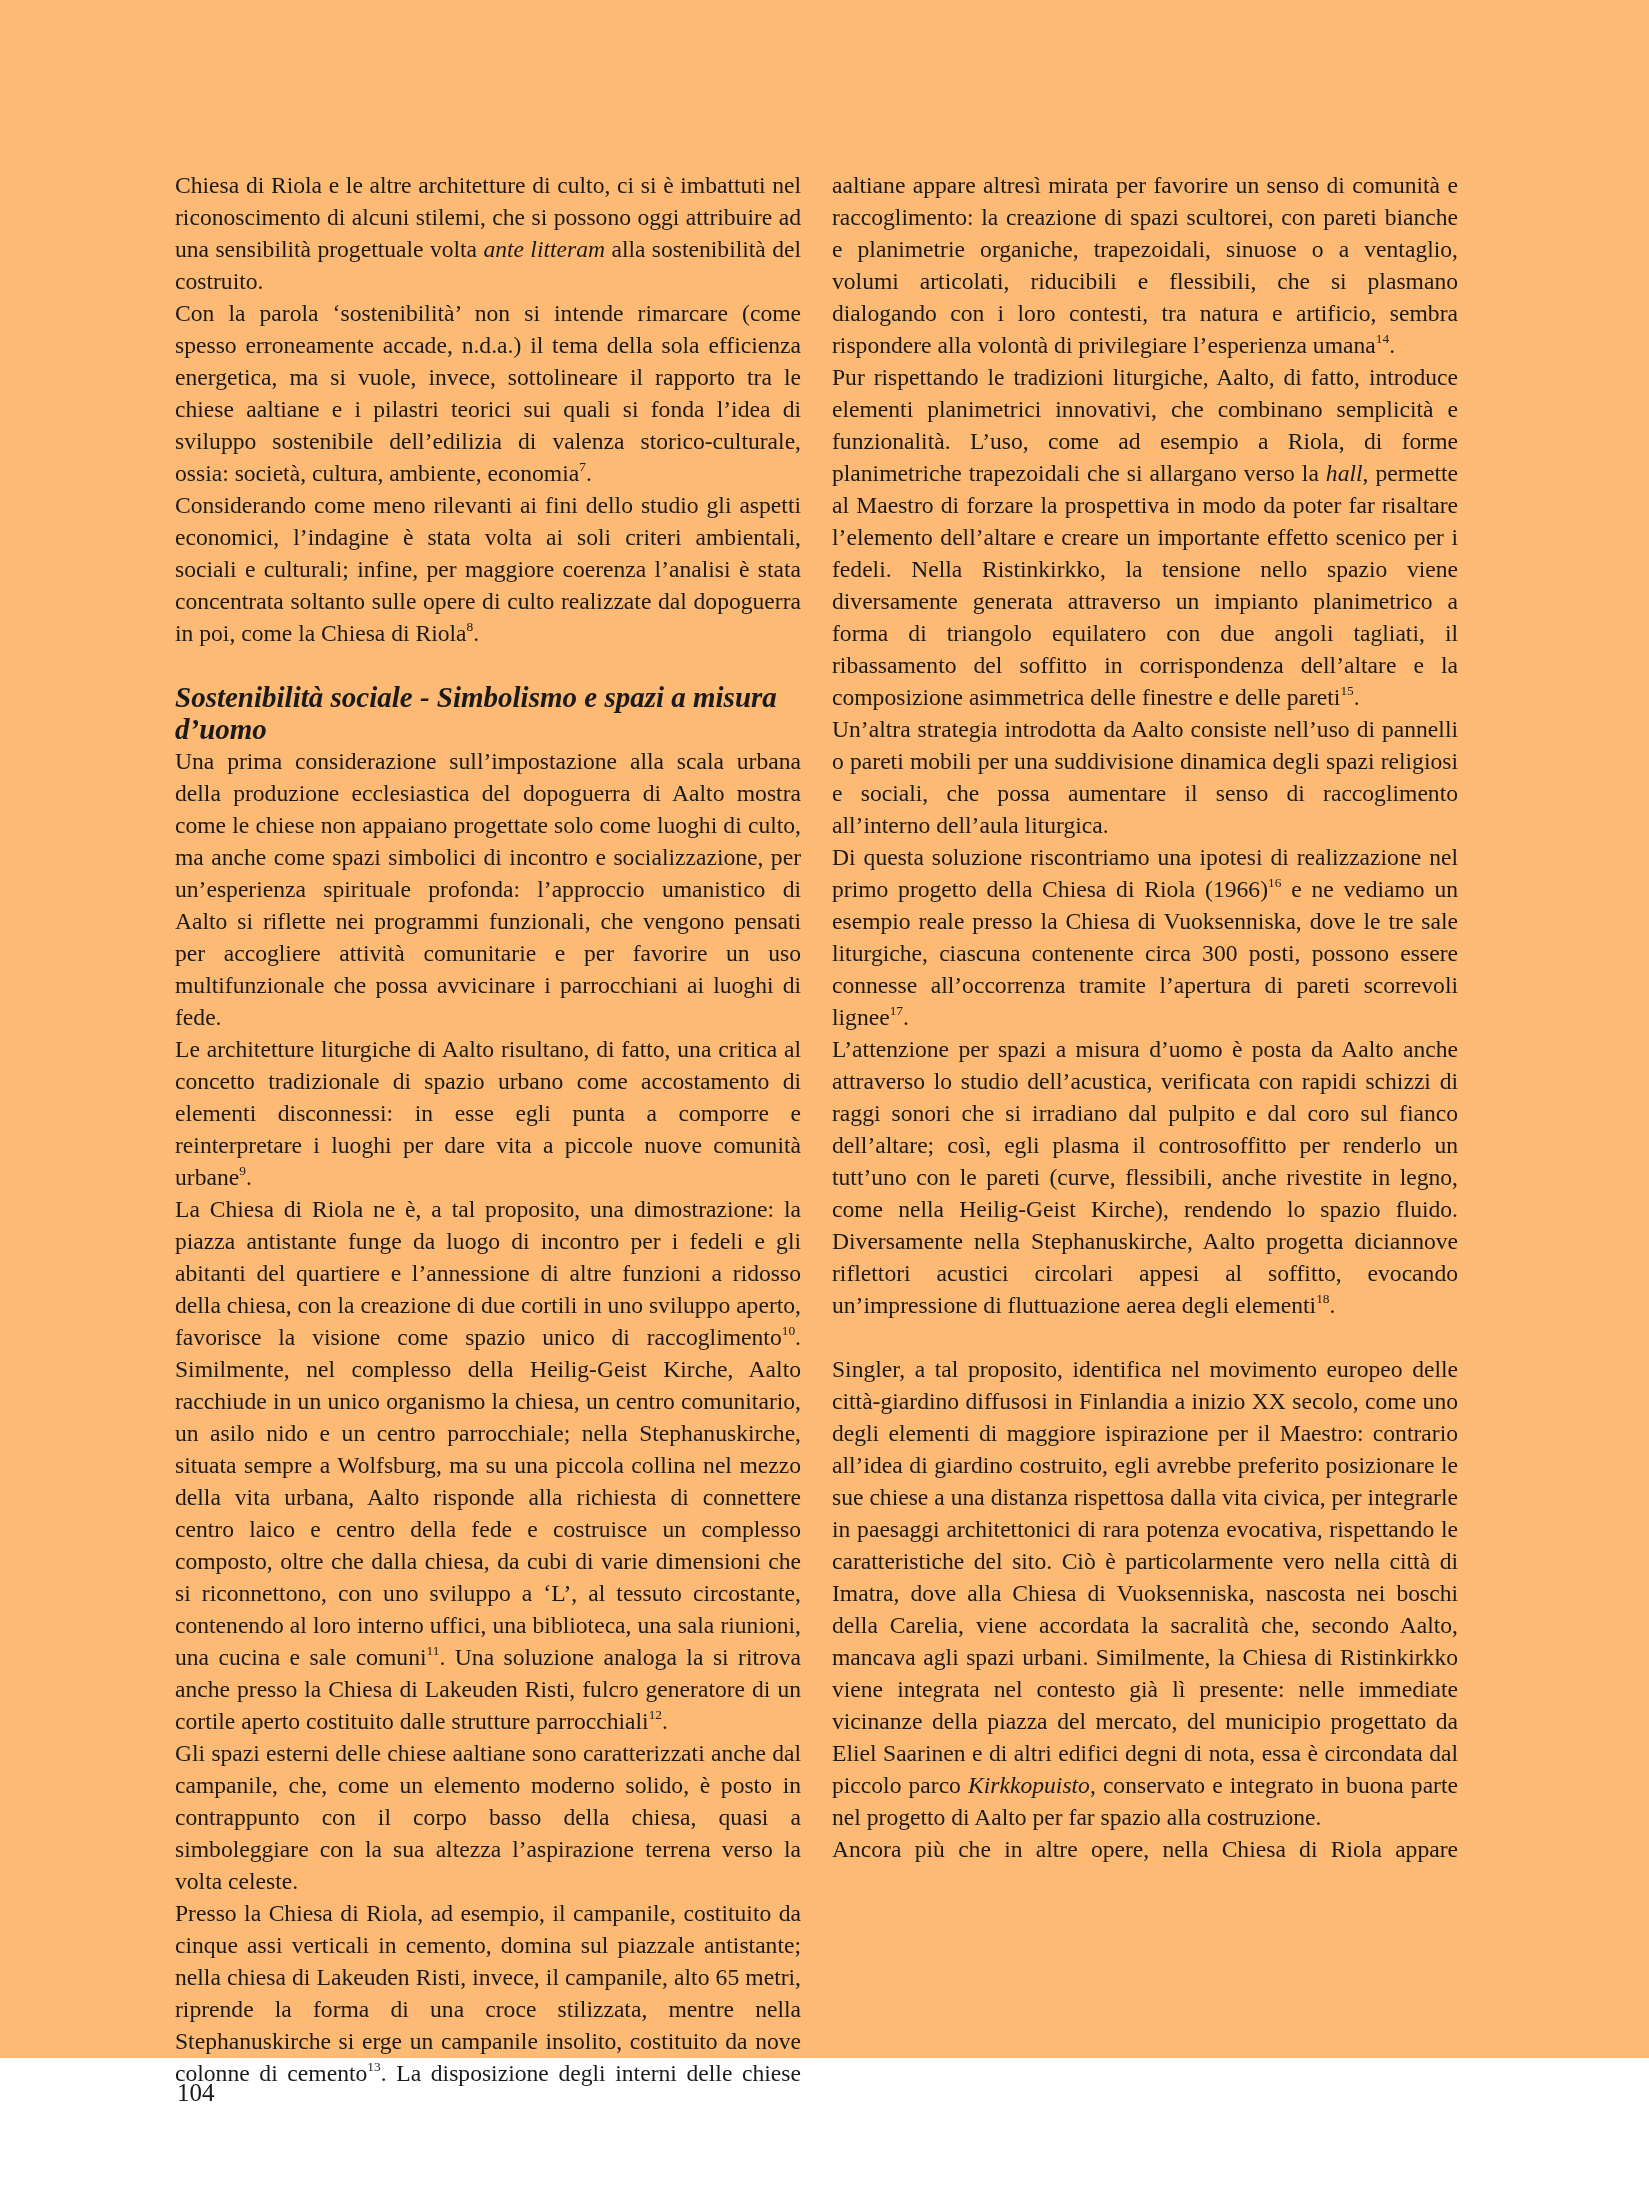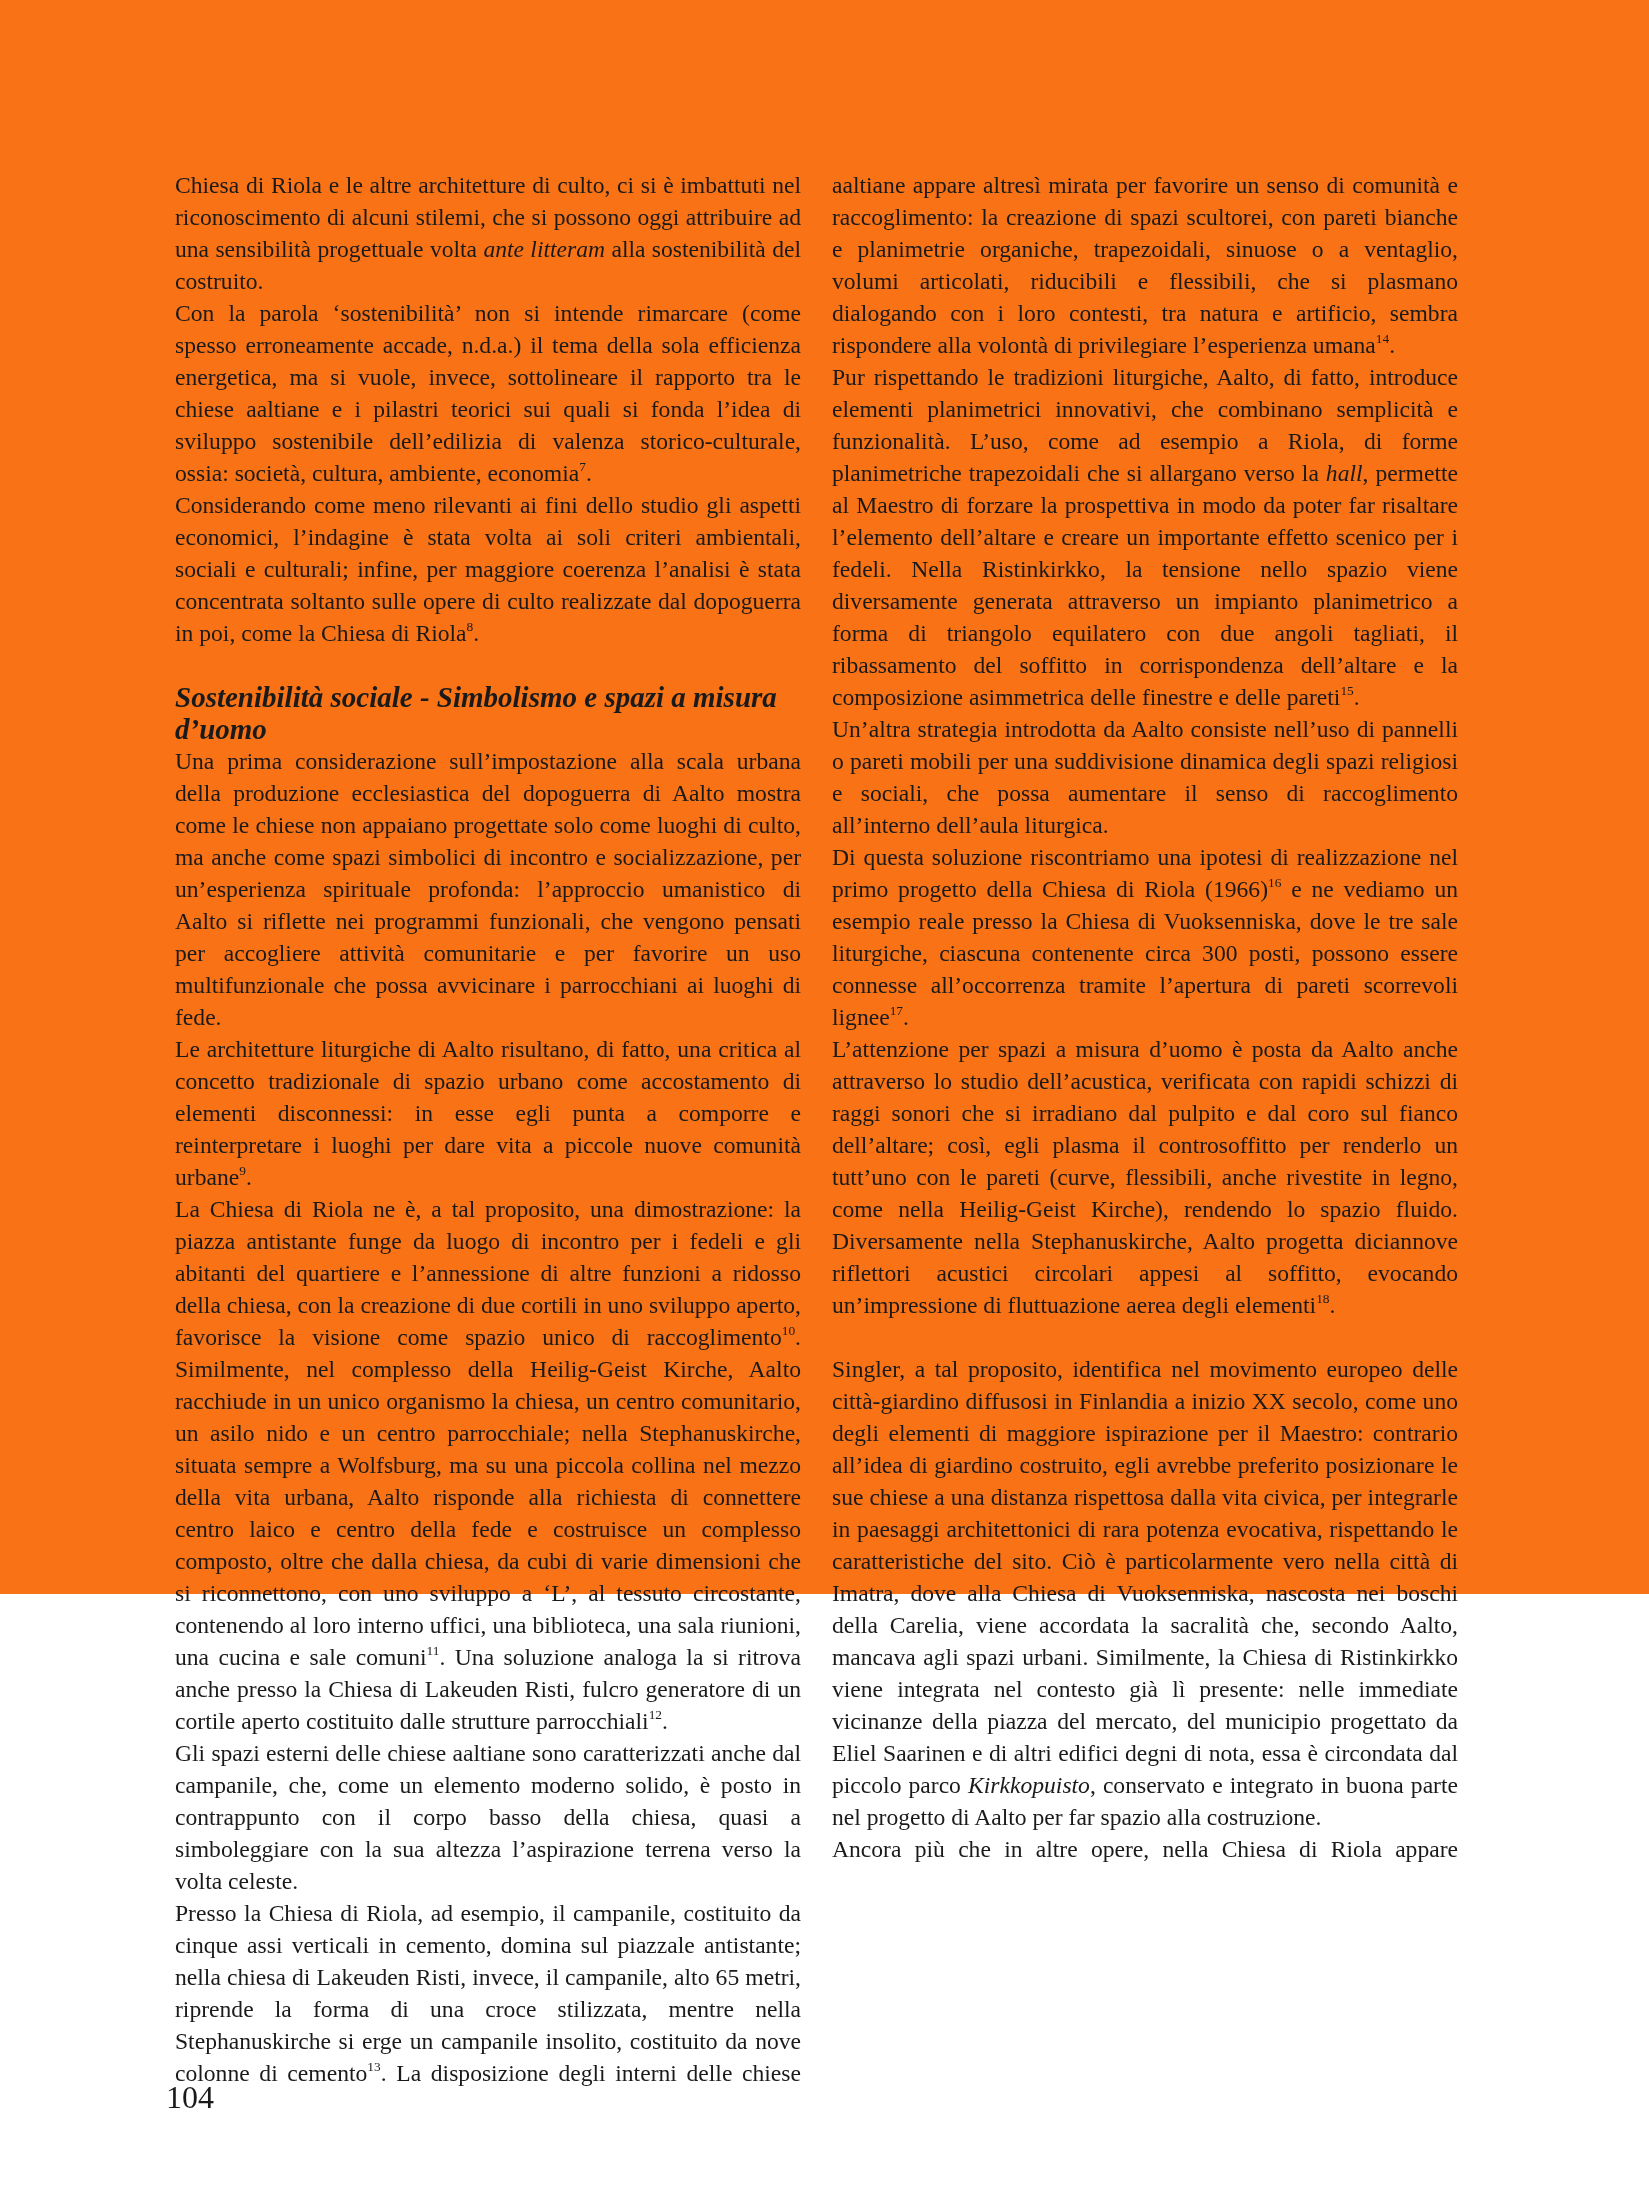--- a/index.html
+++ b/index.html
@@ -1,38 +1,38 @@
 <!DOCTYPE html>
 <html style="font-size:14.3px"><head>
 <meta charset="utf-8">
 <style>
   html, body { margin: 0; padding: 0; background: #ffffff; }
   body { width: 1649px; height: 2211px; position: relative; overflow: hidden; }
-  .page { position: absolute; left: 0; top: 0; width: 1649px; height: 1594px; background: #f97316; }
+  .page { position: absolute; left: 0; top: 0; width: 1649px; height: 2058px; background: #fdba74; }
   .col {
     position: absolute; top: 169px; width: 626px;
     font-family: "Liberation Serif", "DejaVu Serif", serif;
     font-size: 23.6px; line-height: 32px; color: #1a1a1a;
     text-align: justify; hyphens: none;
   }
   .col.left { left: 175px; }
   .col.right { left: 832px; }
   .col p { margin: 0; }
   .col p.last-left { text-align-last: justify; }
   .col h3 {
     margin: 0; font-size: 29px; line-height: 32px;
     font-weight: bold; font-style: italic; text-align: left;
   }
   .gap { height: 32px; }
   sup { font-size: 13.4px; line-height: 0; vertical-align: 9.8px; }
   i { font-style: italic; }
   .pagenum {
-    position: absolute; left: 166px; top: 2079px;
+    position: absolute; left: 177px; top: 2079px;
     font-family: "Liberation Serif", "DejaVu Serif", serif;
-    font-size: 32px; color: #1a1a1a;
+    font-size: 25px; color: #1a1a1a;
   }
 </style>
 </head>
 <body>
 
 <div class="page">
 
   <div class="col left">
     <p><span>Chiesa di Riola e le altre architetture di culto, ci si è imbattuti nel riconoscimento di alcuni stilemi, che si possono oggi attribuire ad una sensibilità progettuale volta </span><i>ante litteram</i><span> alla sostenibilità del costruito.</span></p>
 

